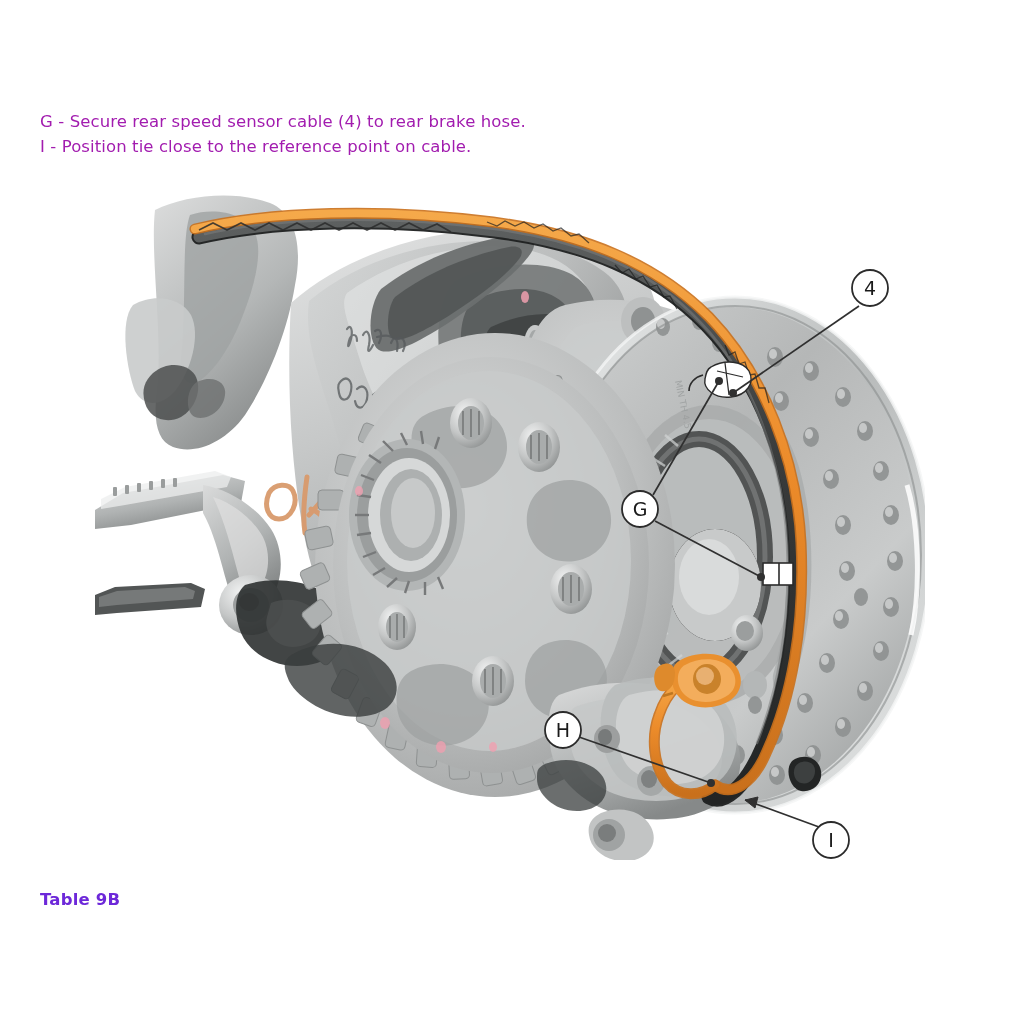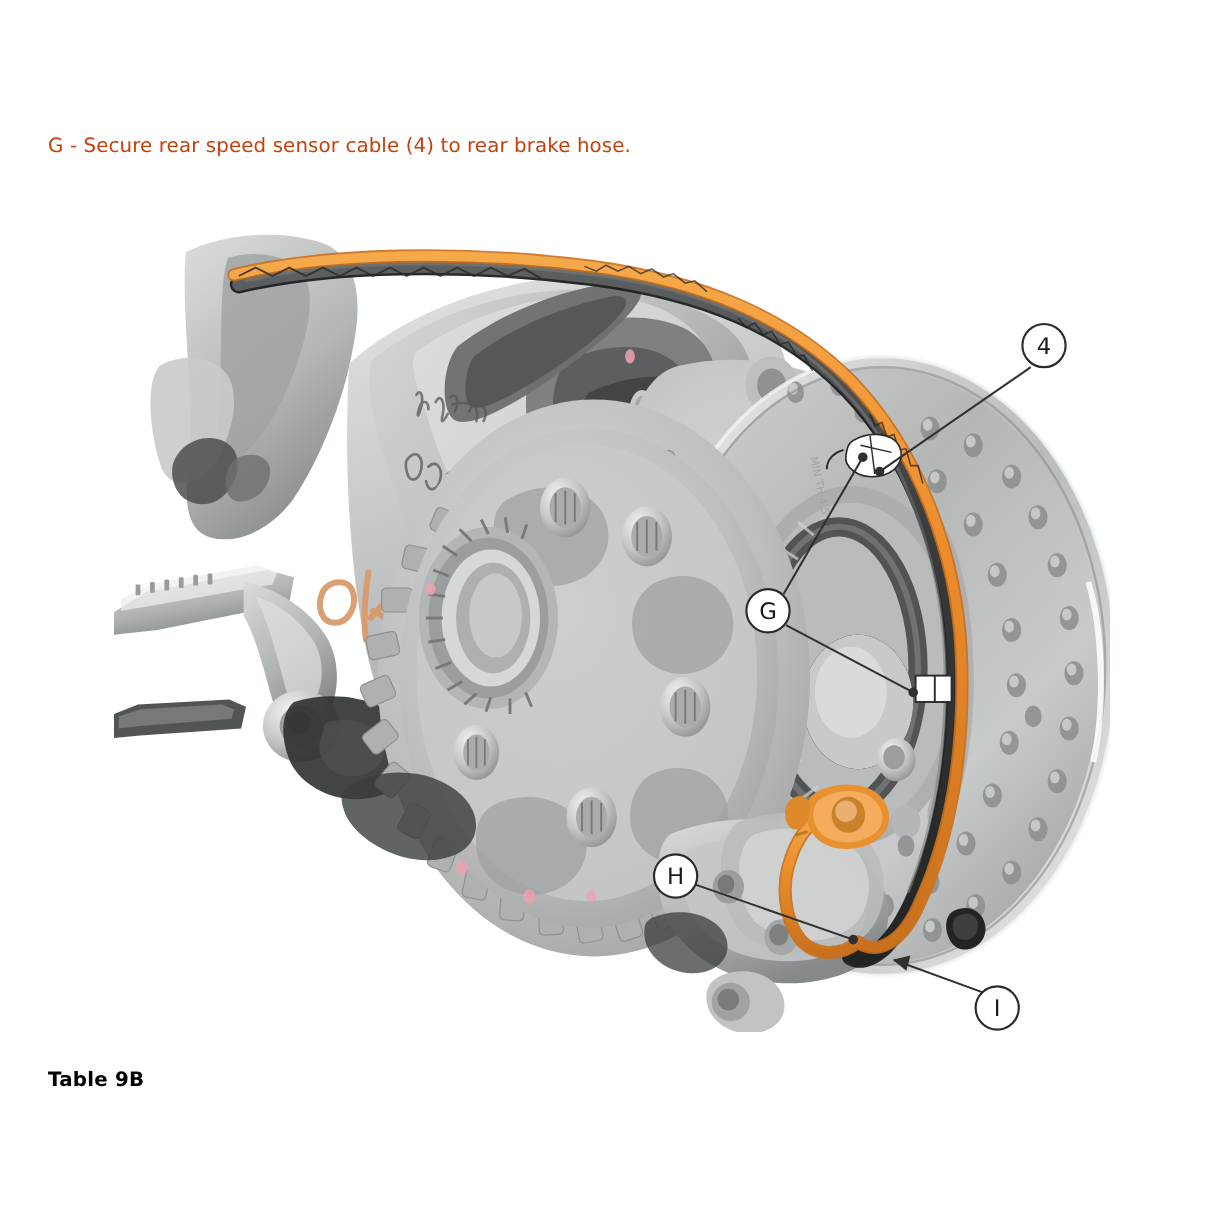--- a/index.html
+++ b/index.html
@@ -19,53 +19,54 @@
   
   #instructions {
     position: absolute;
     left: 40px;
     top: 110px;
     width: 700px;
   }
   .instr-line {
     font-size: 16.5px;
     line-height: 24.5px;
-    color: #c2410c;
+    color: #a21caf;
     white-space: pre;
     letter-spacing: 0.1px;
   }
 
   
   #caption {
     position: absolute;
     left: 40px;
     top: 890px;
     font-size: 16.5px;
     font-weight: bold;
-    color: #000000;
+    color: #6d28d9;
     letter-spacing: 0.2px;
   }
 
   
   #figure {
     position: absolute;
     left: 95px;
     top: 185px;
     width: 830px;
     height: 675px;
   }
   #figure svg { display: block; }
 </style>
 </head>
 <body>
 
 <div id="page">
 
   <div id="instructions">
     <div class="instr-line">G - Secure rear speed sensor cable (4) to rear brake hose.</div>
+    <div class="instr-line">I - Position tie close to the reference point on cable.</div>
   </div>
 
   <div id="figure">
     <svg width="830" height="675" viewBox="0 0 830 675" xmlns="http://www.w3.org/2000/svg">
       <defs>
         <linearGradient id="gSwing" x1="0" y1="0" x2="0.3" y2="1">
           <stop offset="0%" stop-color="#e2e3e3"></stop>
           <stop offset="45%" stop-color="#c6c8c8"></stop>
           <stop offset="100%" stop-color="#9fa2a2"></stop>
         </linearGradient>

